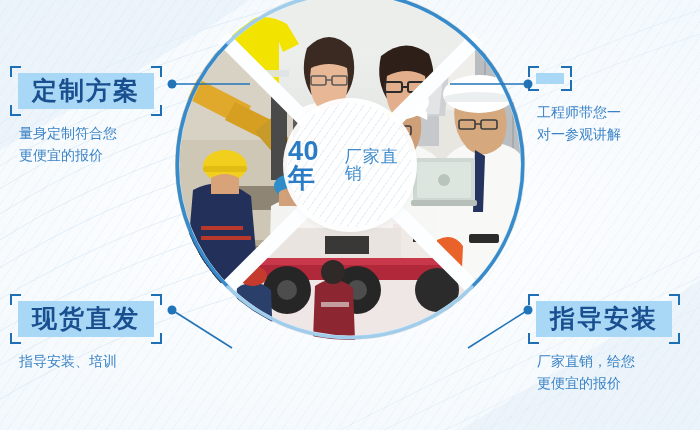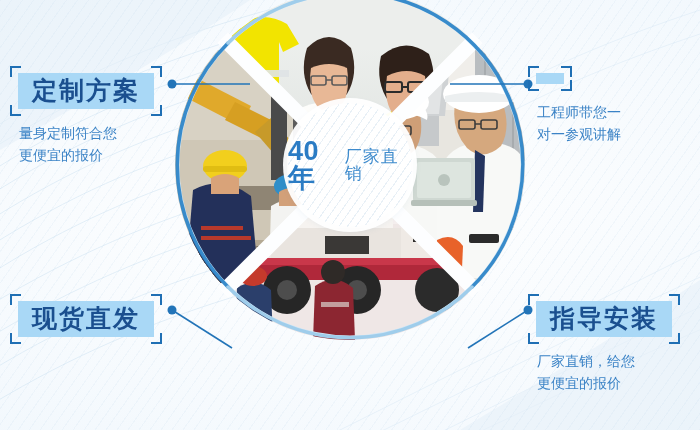--- a/index.html
+++ b/index.html
@@ -366,20 +366,21 @@
 
   <div class="callout c-bl">
     <div class="badge">
       <span class="brk tl"></span>
       <span class="brk tr"></span>
       <span class="brk bl"></span>
       <span class="brk br"></span>
       <span class="badge-text">现货直发</span>
     </div>
     <div class="desc">
+      <div class="desc-line">指导安装、培训</div>
     </div>
   </div>
 
   <div class="callout c-br">
     <div class="badge">
       <span class="brk tl"></span>
       <span class="brk tr"></span>
       <span class="brk bl"></span>
       <span class="brk br"></span>
       <span class="badge-text">指导安装</span>

